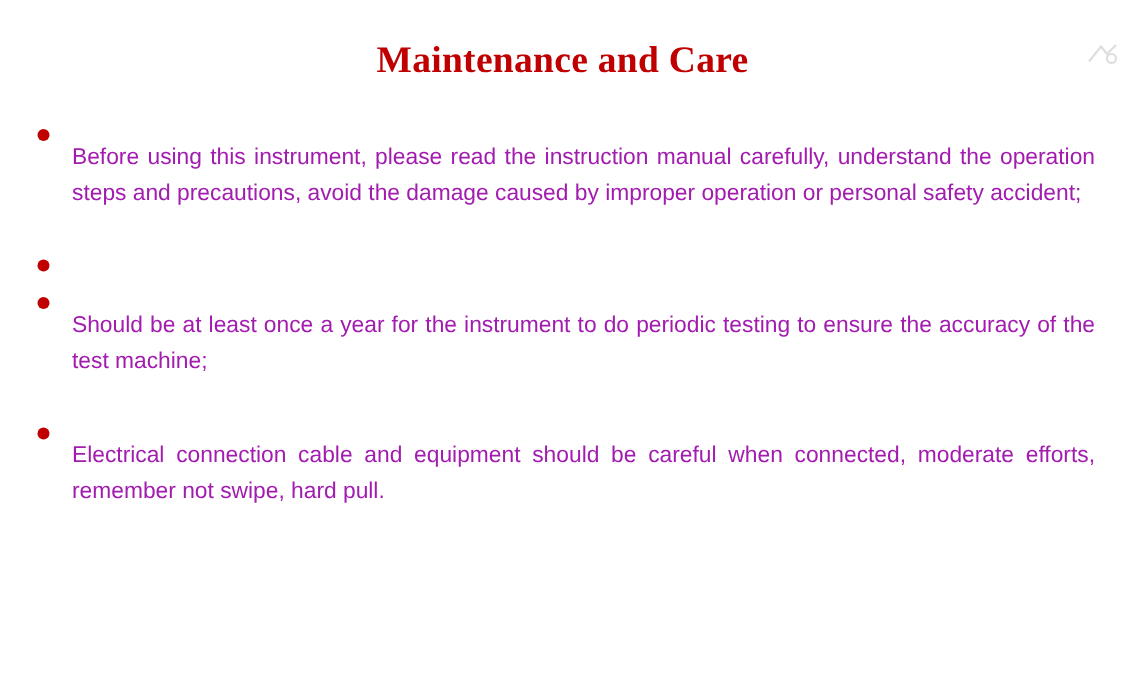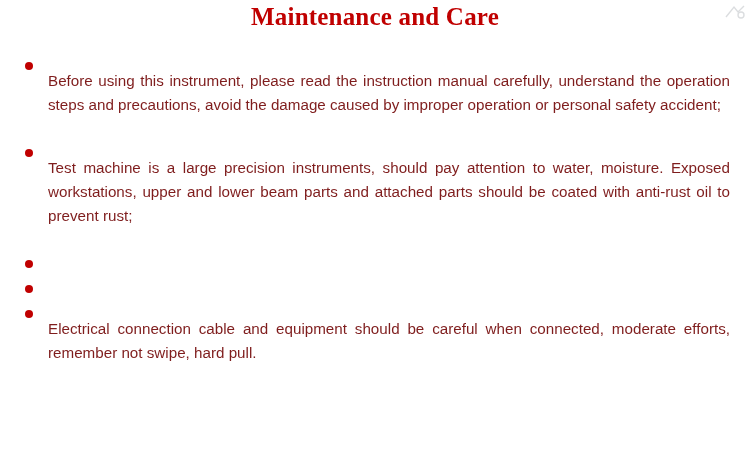--- a/index.html
+++ b/index.html
@@ -21,21 +21,21 @@
     height: 459px;
     box-sizing: border-box;
   }
   .title {
     text-align: center;
     font-family: "Liberation Serif", serif;
     font-weight: bold;
     font-size: 25px;
     color: #c00000;
     letter-spacing: 0.2px;
-    margin: 2px 0 0 0;
+    margin: 26px 0 0 0;
     padding: 0;
     line-height: 1.2;
   }
   .content {
     margin: 22px 18px 0 10px;
   }
   .bullet-row {
     display: flex;
     align-items: flex-start;
     margin-bottom: 9px;
@@ -53,21 +53,21 @@
     height: 8px;
     border-radius: 50%;
     background: #c00000;
   }
   .bullet-text {
     flex: 1 1 auto;
     font-size: 15.2px;
     line-height: 1.57;
     text-align: justify;
     text-justify: inter-word;
-    color: #7f1d1d;
+    color: #a21caf;
     padding-right: 2px;
   }
   .bullet-text:last-line {
     text-align: left;
   }
   .corner-mark {
     position: absolute;
     top: 2px;
     right: 4px;
     width: 22px;
@@ -94,37 +94,32 @@
 
   <div class="content">
 
     <div class="bullet-row">
       <span class="bullet-marker">
           <span class="dot"></span>
         </span>
       <p class="bullet-text">Before using this instrument, please read the instruction manual carefully, understand the operation steps and precautions, avoid the damage caused by improper operation or personal safety accident;</p>
     </div>
 
-    <div class="bullet-row">
-      <span class="bullet-marker">
-          <span class="dot"></span>
-        </span>
-      <p class="bullet-text">Test machine is a large precision instruments, should pay attention to water, moisture. Exposed workstations, upper and lower beam parts and attached parts should be coated with anti-rust oil to prevent rust;</p>
-    </div>
 
     <div class="bullet-row">
       <span class="bullet-marker">
           <span class="dot"></span>
         </span>
     </div>
 
     <div class="bullet-row">
       <span class="bullet-marker">
           <span class="dot"></span>
         </span>
+      <p class="bullet-text">Should be at least once a year for the instrument to do periodic testing to ensure the accuracy of the test machine;</p>
     </div>
 
     <div class="bullet-row">
       <span class="bullet-marker">
           <span class="dot"></span>
         </span>
       <p class="bullet-text">Electrical connection cable and equipment should be careful when connected, moderate efforts, remember not swipe, hard pull.</p>
     </div>
 
   </div>

